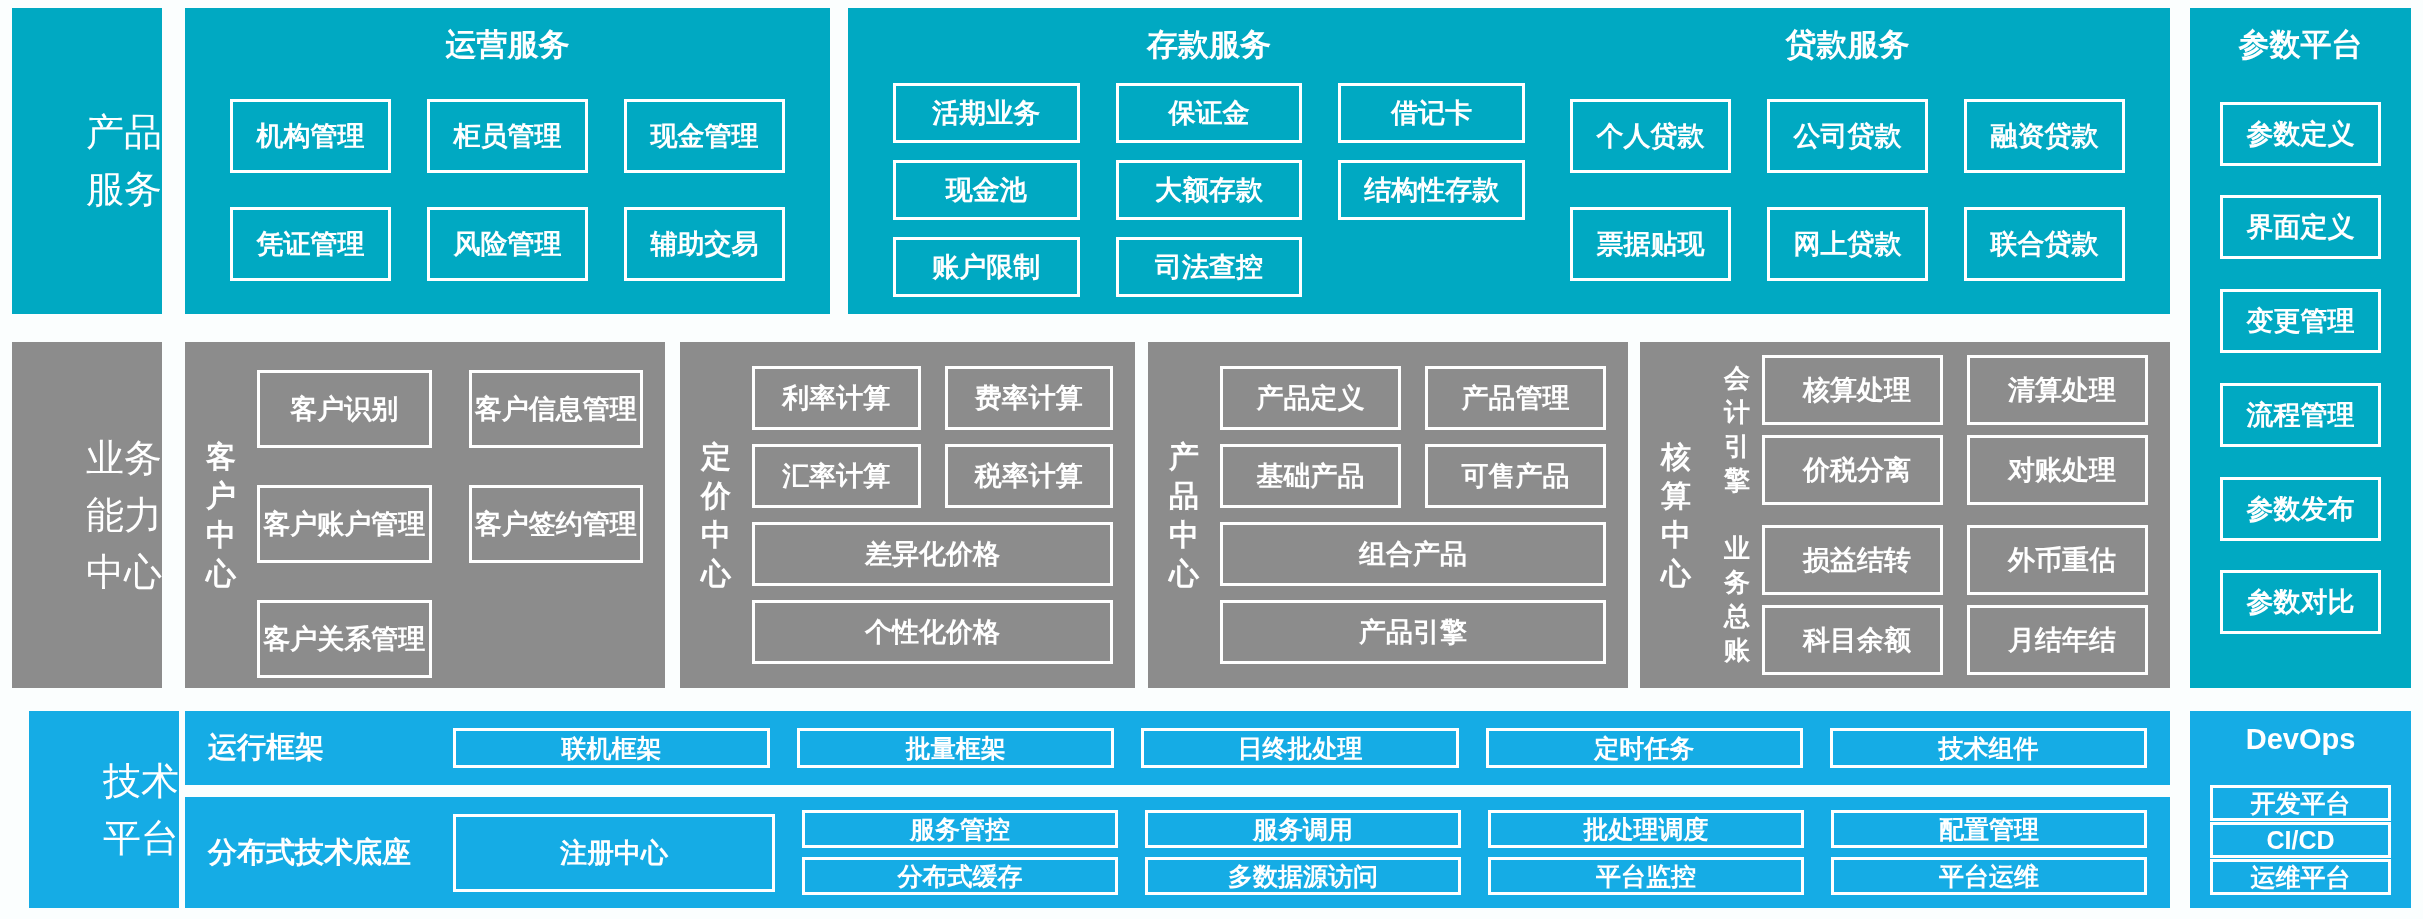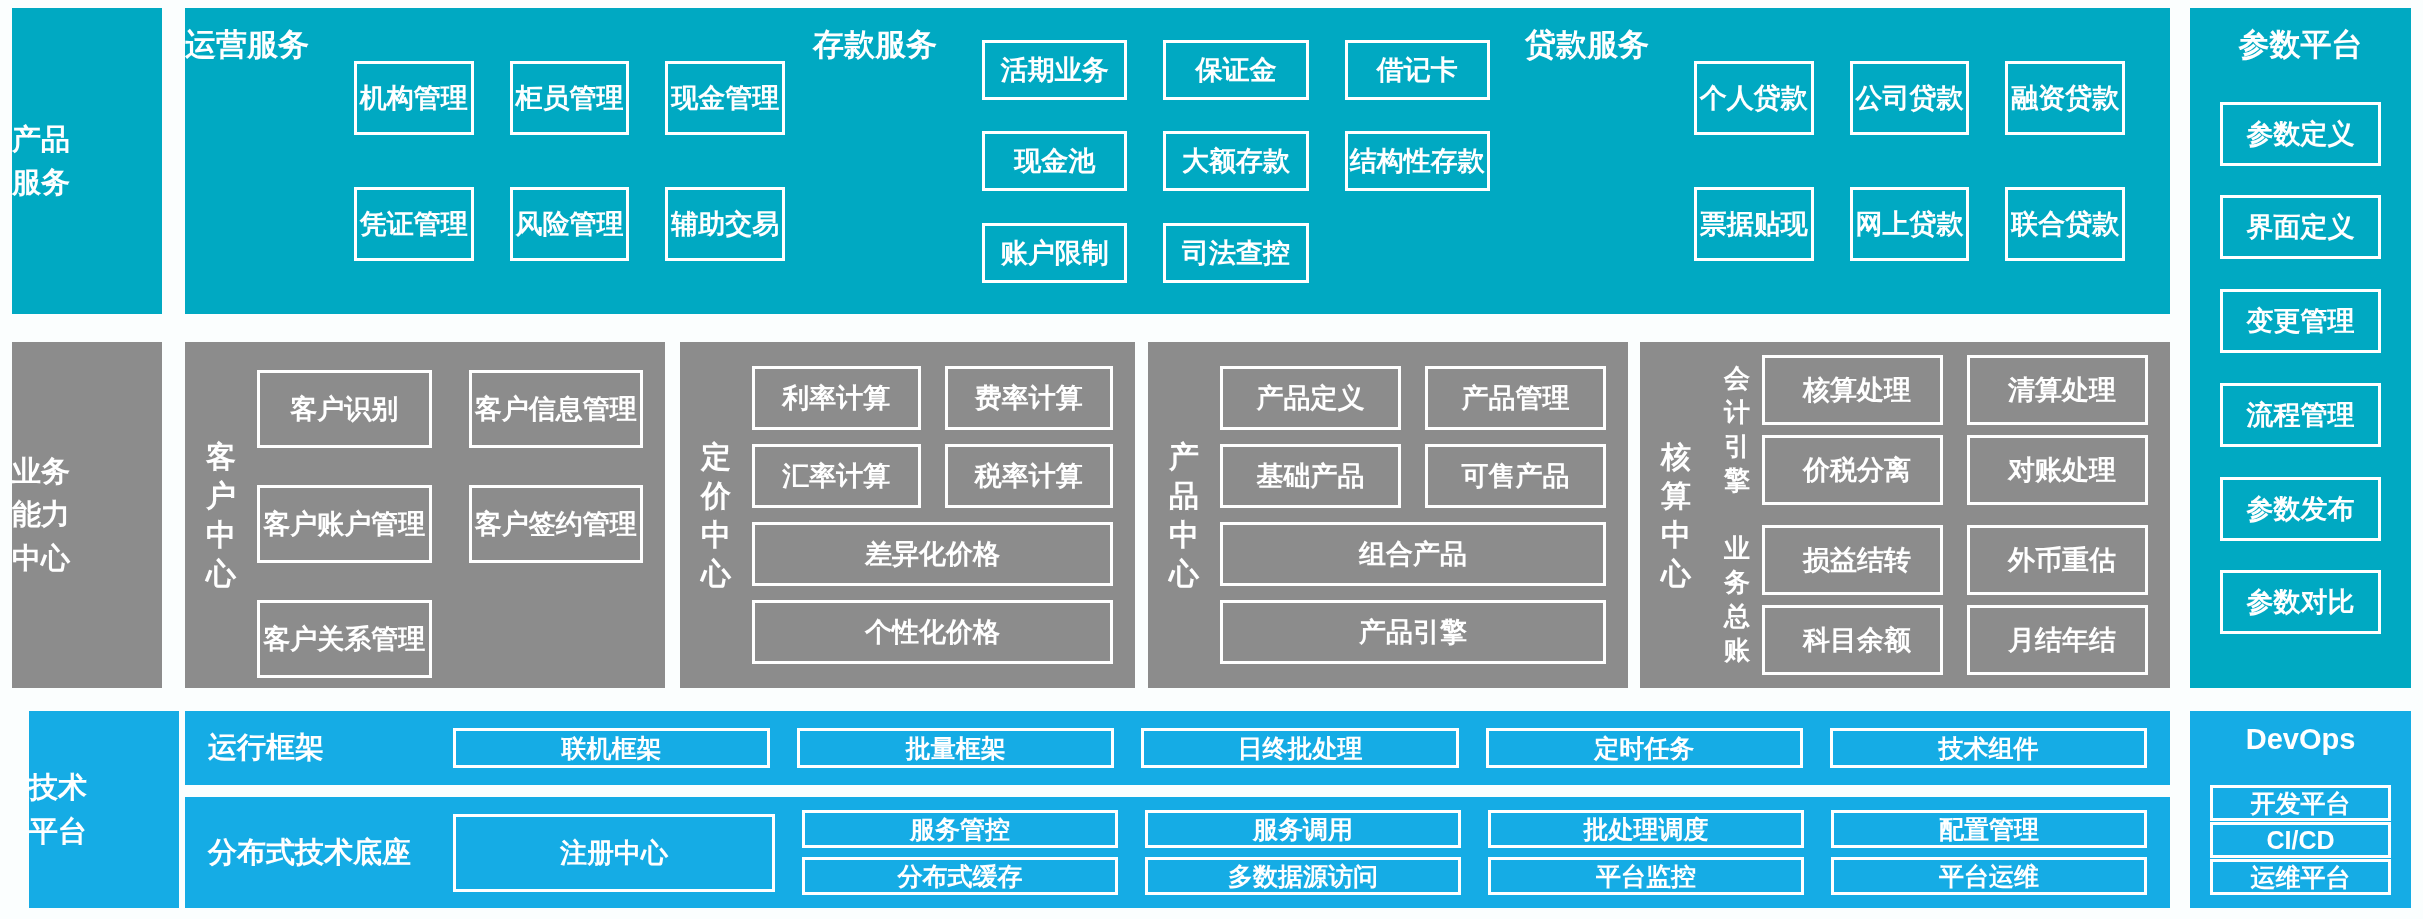--- a/index.html
+++ b/index.html
@@ -4,24 +4,24 @@
 <style>
   html,body{margin:0;padding:0;}
   body{font-family:"Liberation Sans","DejaVu Sans",sans-serif;}
   .canvas{position:relative;width:2423px;height:919px;background:var(--page_bg,#FBFEFE);overflow:hidden;}
   .panel{position:absolute;box-sizing:border-box;color:#fff;}
   .teal{background:var(--teal,#00A9C2);}
   .gray{background:var(--gray,#8C8C8C);}
   .blue{background:var(--blue,#15ACE5);}
   .box{border:3px solid #fff;display:flex;align-items:center;justify-content:center;
        font-weight:bold;font-size:27px;color:#fff;box-sizing:border-box;text-align:center;white-space:nowrap;}
-  .sidebar{display:flex;align-items:center;justify-content:flex-start;text-align:center;
-           font-weight:bold;font-size:29px;line-height:1.5;}
+  .sidebar{display:flex;align-items:center;justify-content:flex-end;text-align:center;
+           font-weight:normal;font-size:38px;line-height:1.5;}
   .sidebar span{display:block;}
-  .svc{display:flex;flex-direction:row;}
+  .svc{display:flex;flex-direction:column;}
   .sec-title{text-align:center;font-weight:bold;font-size:31px;margin:16px 0 0;}
   .grid3{display:grid;grid-template-columns:repeat(3,1fr);column-gap:36px;padding:0 45px;
          align-content:space-evenly;flex:1;}
   .h74{height:74px;} .h60{height:60px;}
   
   .param{display:flex;flex-direction:column;}
   .param-boxes{flex:1;display:flex;flex-direction:column;justify-content:space-evenly;padding:6px 30px 24px;}
   .param-boxes .box{height:64px;}
   
   .center{display:flex;}
@@ -72,21 +72,21 @@
     <div class="grid3">
       <div class="box h74">机构管理</div>
       <div class="box h74">柜员管理</div>
       <div class="box h74">现金管理</div>
       <div class="box h74">凭证管理</div>
       <div class="box h74">风险管理</div>
       <div class="box h74">辅助交易</div>
     </div>
   </section>
 
-  <section class="panel teal svc" style="left:813px;top:8px;width:722px;height:306px;">
+  <section class="panel teal svc" style="left:848px;top:8px;width:722px;height:306px;">
     <h2 class="sec-title">存款服务</h2>
     <div class="grid3">
       <div class="box h60">活期业务</div>
       <div class="box h60">保证金</div>
       <div class="box h60">借记卡</div>
       <div class="box h60">现金池</div>
       <div class="box h60">大额存款</div>
       <div class="box h60">结构性存款</div>
       <div class="box h60">账户限制</div>
       <div class="box h60">司法查控</div>

